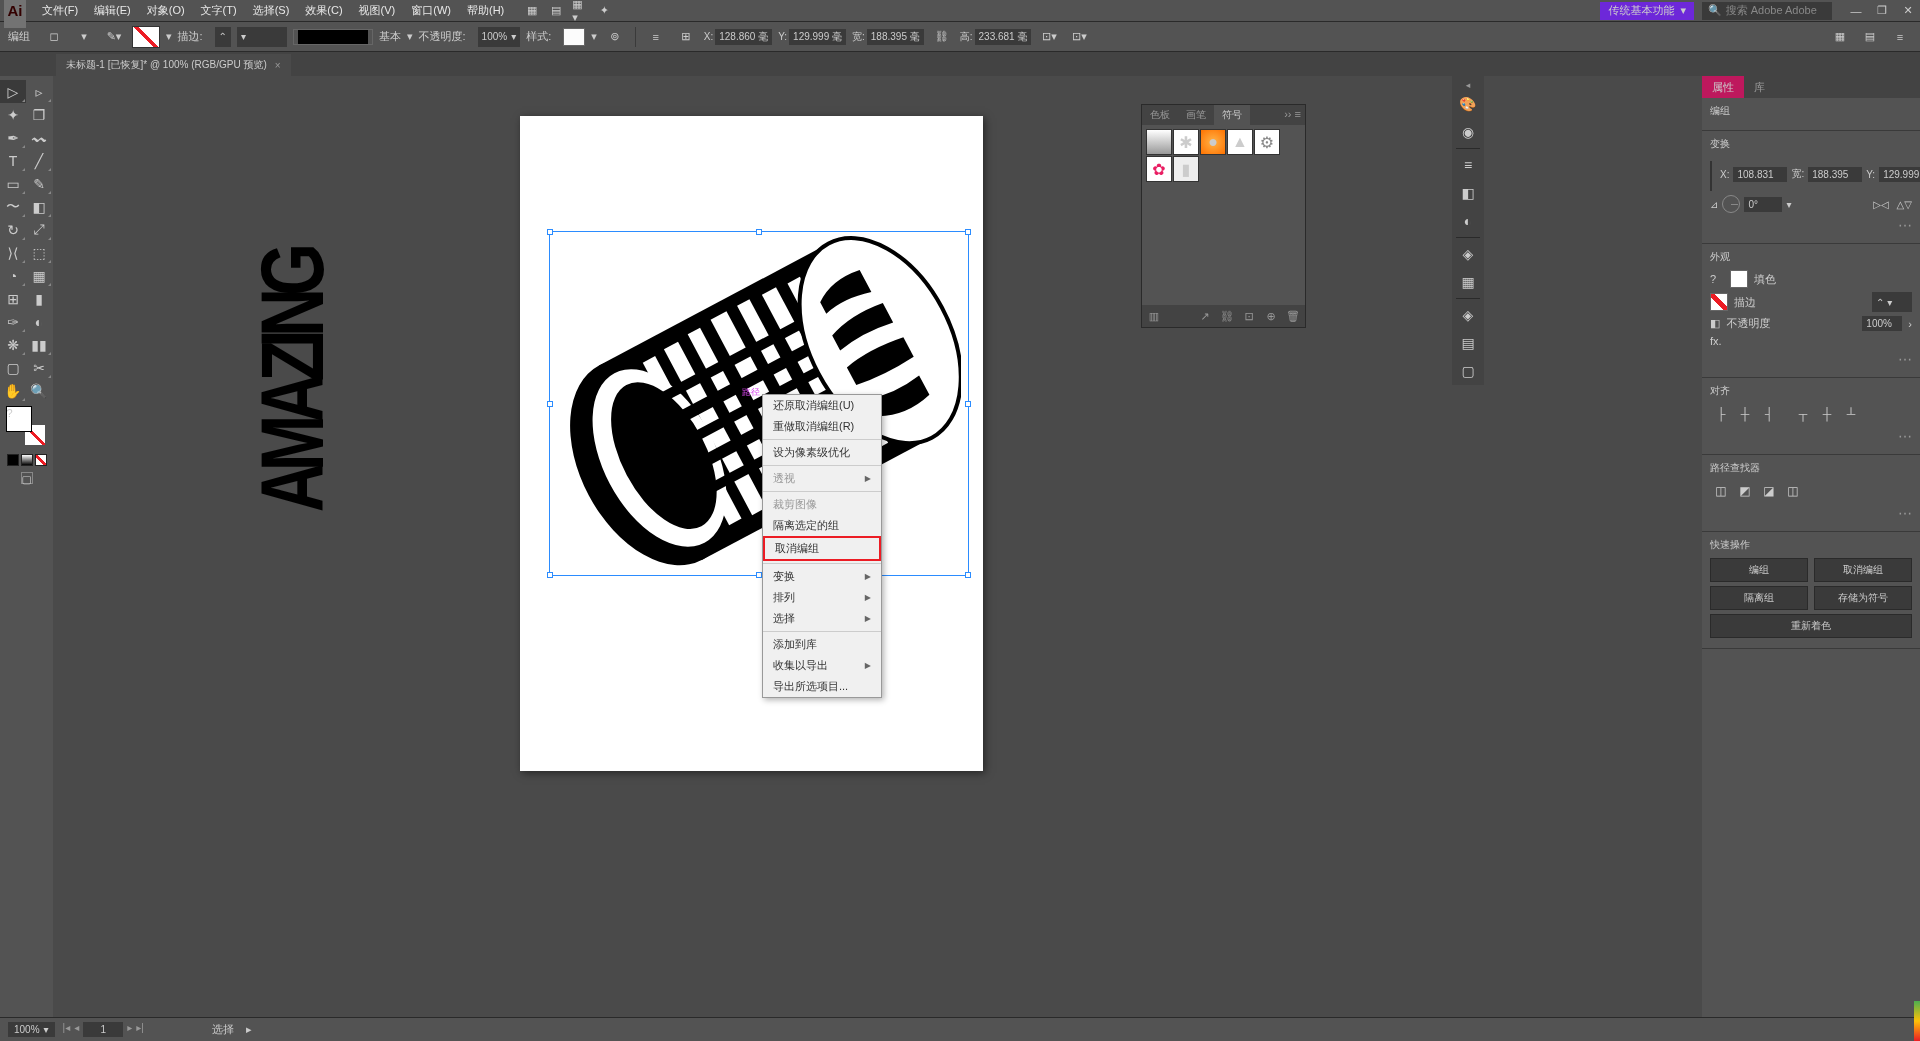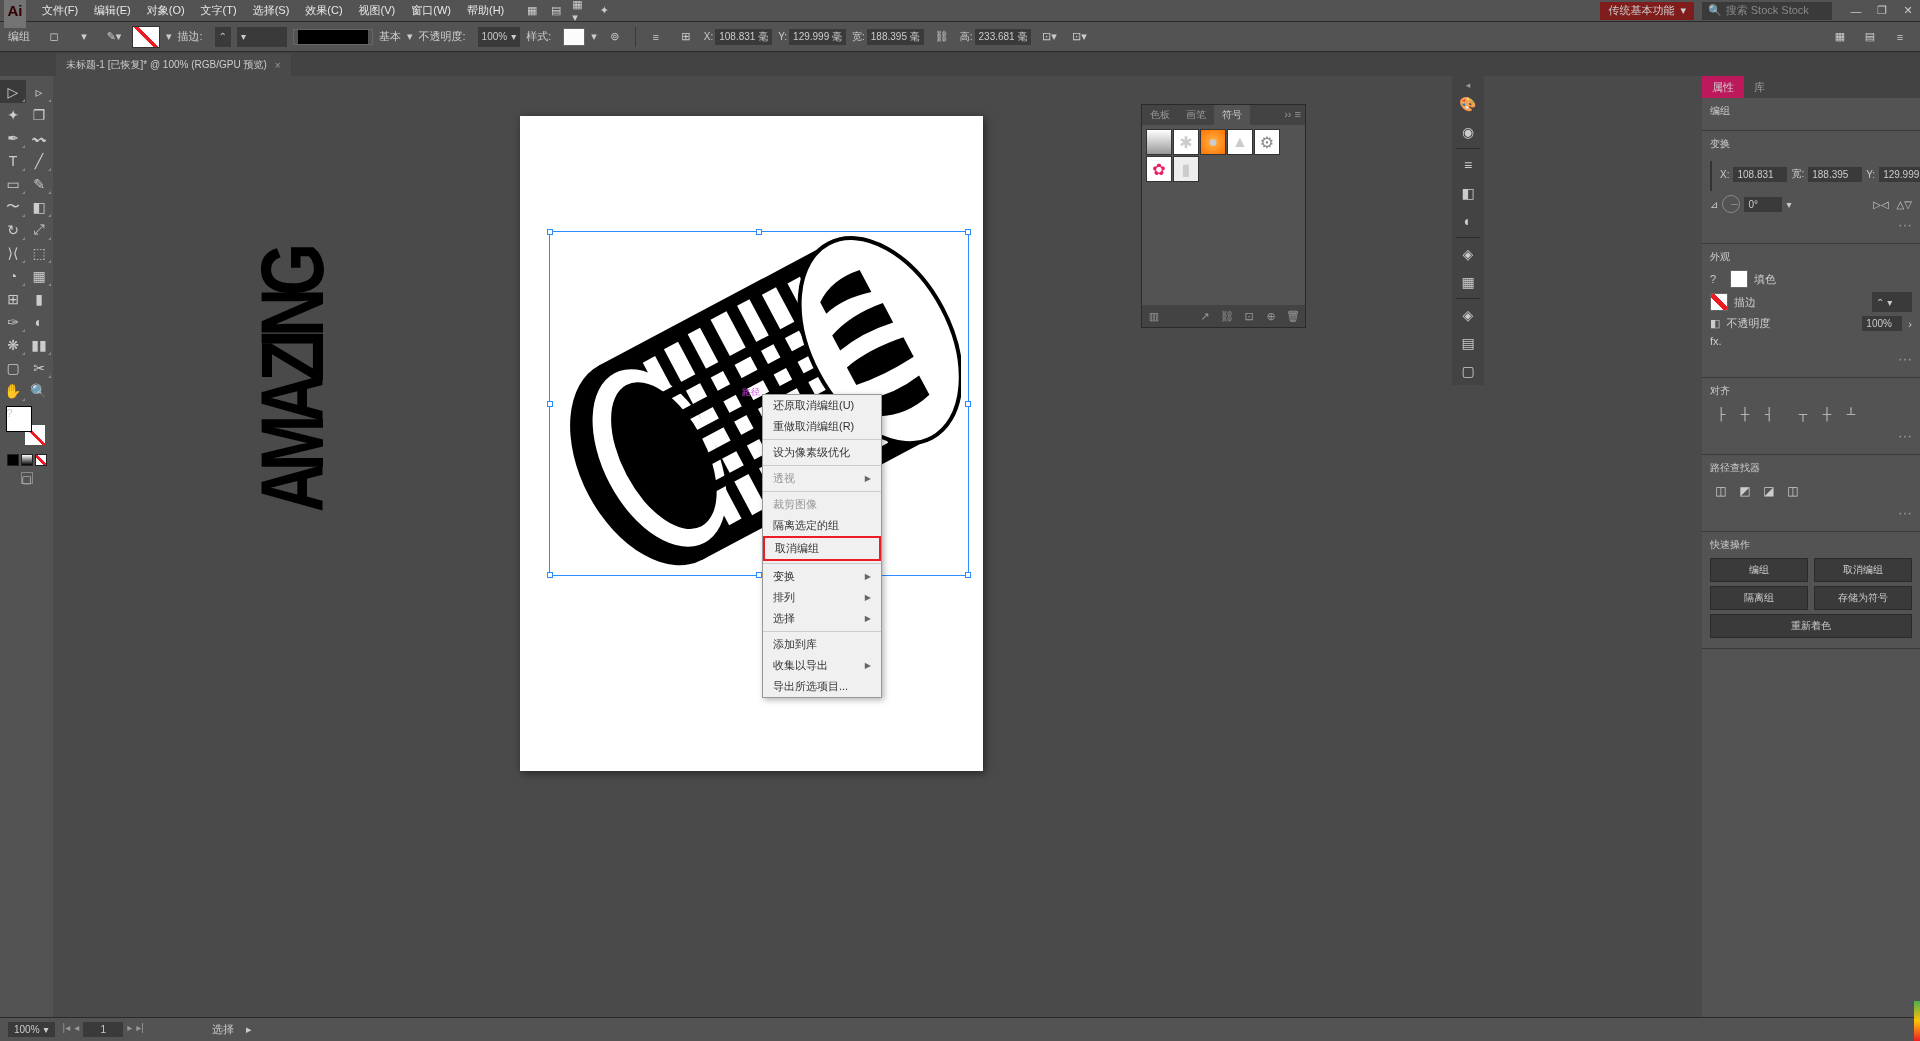--- a/index.html
+++ b/index.html
@@ -3,21 +3,21 @@
 <meta charset="utf-8">
 <style>
 *{margin:0;padding:0;box-sizing:border-box;font-family:"Microsoft YaHei",sans-serif;user-select:none}
 body{background:#4a4a4a;width:1920px;height:1041px;overflow:hidden;color:#ccc;font-size:11px;position:relative}
 .menubar{height:22px;background:#535353;display:flex;align-items:center;padding:0 4px;border-bottom:1px solid #2a2a2a}
 .ai-logo{width:22px;height:34px;background:#737373;color:#330000;font-weight:bold;display:flex;align-items:center;justify-content:center;font-size:15px;margin-right:8px}
 .menu-item{padding:0 8px;height:100%;display:flex;align-items:center;cursor:pointer;font-size:11px;color:#e8e8e8}
 .menubar-icons{display:flex;gap:8px;margin-left:12px;align-items:center}
 .menubar-icon{width:16px;height:16px;display:flex;align-items:center;justify-content:center;color:#ccc}
 .menubar-right{margin-left:auto;display:flex;align-items:center;gap:8px}
-.ws-dd{background:#7f1d1d;padding:2px 8px;display:flex;align-items:center;gap:6px;height:18px}
+.ws-dd{background:#6d28d9;padding:2px 8px;display:flex;align-items:center;gap:6px;height:18px}
 .search-box{background:#3a3a3a;padding:2px 6px;display:flex;align-items:center;gap:4px;color:#888;height:18px;width:130px}
 .win-controls{display:flex;gap:10px;margin-left:8px}
 .win-btn{width:16px;height:16px;display:flex;align-items:center;justify-content:center;color:#ccc}
 .controlbar{height:30px;background:#535353;display:flex;align-items:center;padding:0 8px;border-bottom:1px solid #2a2a2a;gap:6px}
 .ctrl-label{font-size:11px;color:#ccc;margin-right:6px}
 .ctrl-icon{width:24px;height:22px;display:flex;align-items:center;justify-content:center;color:#ccc;border:1px solid transparent}
 .ctrl-fill{width:28px;height:22px;background:linear-gradient(45deg,#fff 45%,#ec1c24 45%,#ec1c24 55%,#fff 55%);border:1px solid #333}
 .ctrl-dd{background:#3a3a3a;padding:1px 4px;display:flex;align-items:center;height:20px;font-size:10px;gap:4px}
 .ctrl-stroke{width:80px;height:16px;background:linear-gradient(to right,transparent 0%,transparent 5%,#000 5%,#000 95%,transparent 95%);border:1px solid #666}
 .ctrl-opac-box{width:22px;height:18px;background:#fcfcfc;border:1px solid #666}
@@ -117,21 +117,21 @@
     <span class="menubar-icon">▦ ▾</span>
     <span class="menubar-icon">✦</span>
   </div>
   <div class="menubar-right">
     <div class="ws-dd">
         <span>传统基本功能</span>
         <span>▾</span>
       </div>
     <div class="search-box">
         <span>🔍</span>
-        <span>搜索 Stock Stock</span>
+        <span>搜索 Adobe Adobe</span>
       </div>
     <div class="win-controls">
       <span class="win-btn">—</span>
       <span class="win-btn">❐</span>
       <span class="win-btn">✕</span>
     </div>
   </div>
 </div>
 
 <div class="controlbar">
@@ -158,21 +158,21 @@
     </div>
   <span class="ctrl-label">样式:</span>
   <div class="ctrl-opac-box"></div>
     <span>▾</span>
   <span class="ctrl-icon">⊚</span>
   <div class="ctrl-sep"></div>
   <span class="ctrl-icon">≡</span>
   <span class="ctrl-icon">⊞</span>
   <div class="ctrl-coord">
       <span>X:</span>
-      <span class="ctrl-coord-v">108.831 毫</span>
+      <span class="ctrl-coord-v">128.860 毫</span>
     </div>
   <div class="ctrl-coord">
       <span>Y:</span>
       <span class="ctrl-coord-v">129.999 毫</span>
     </div>
   <div class="ctrl-coord">
       <span>宽:</span>
       <span class="ctrl-coord-v">188.395 毫</span>
     </div>
   <span class="ctrl-icon">⛓</span>

